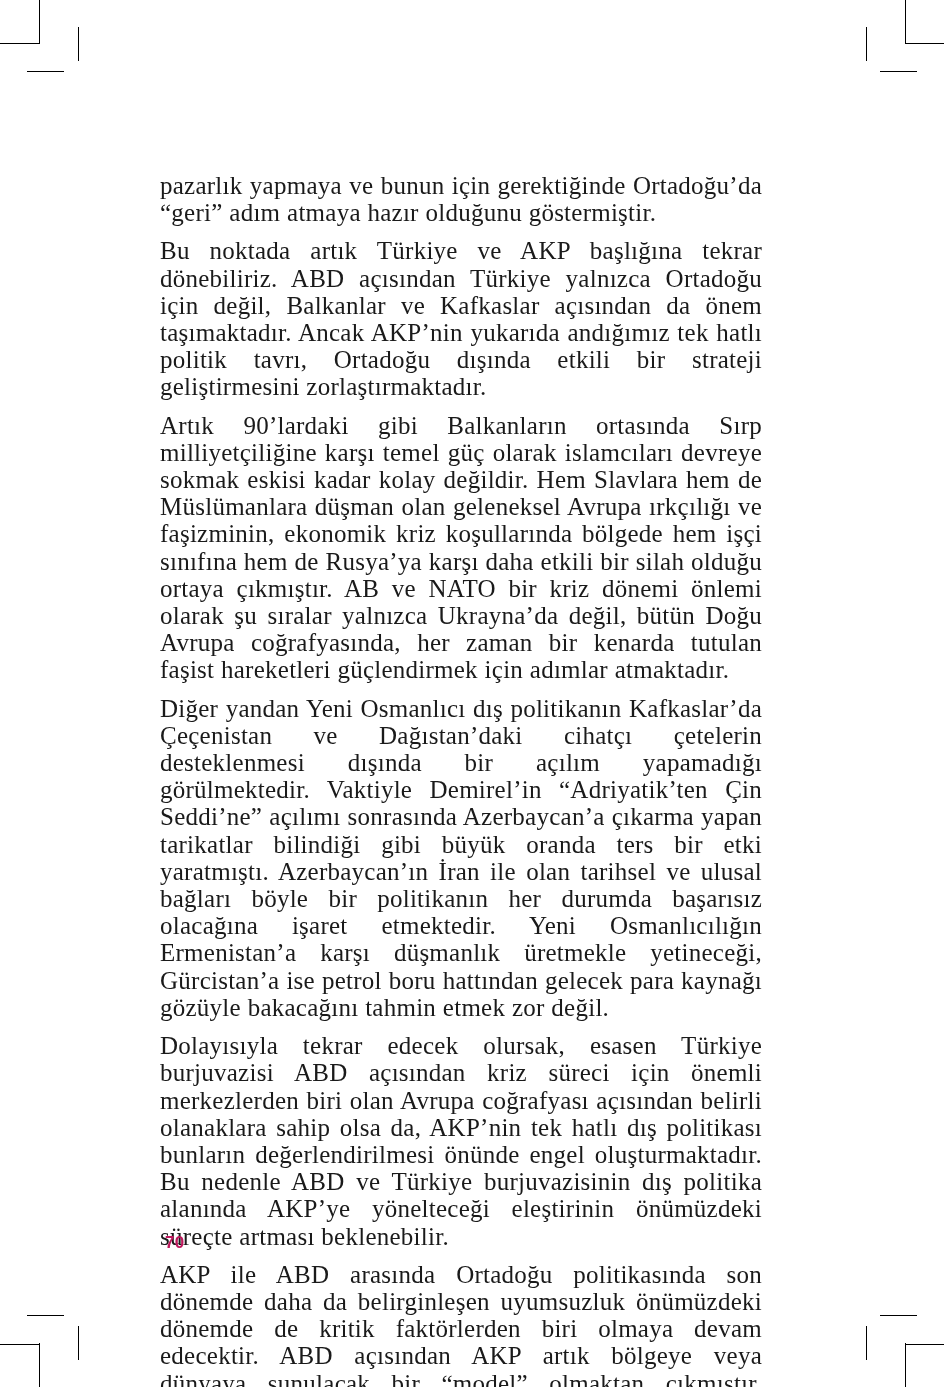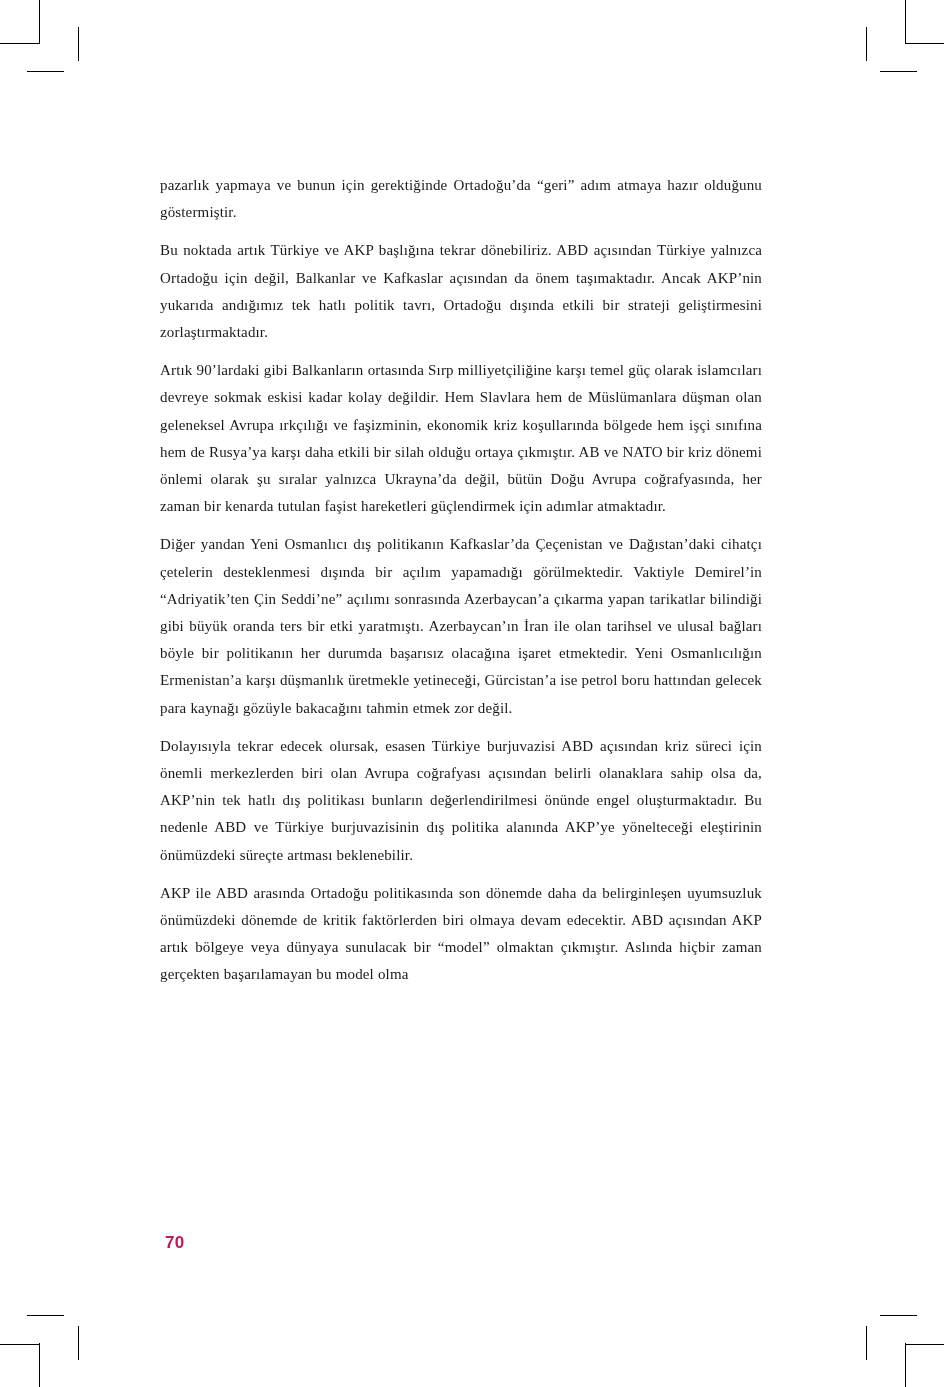--- a/index.html
+++ b/index.html
@@ -51,21 +51,21 @@
   
   .text-block {
     position: absolute;
     left: 160px;
     top: 172px;
     width: 602px;
   }
 
   .para {
     margin: 0 0 11px 0;
-    font-size: 15px;
+    font-size: 25px;
     line-height: 27.2px;
     text-align: justify;
     text-justify: inter-word;
     hyphens: manual;
     -webkit-hyphens: manual;
     letter-spacing: 0.01em;
     word-spacing: 0.01em;
   }
   .para:last-child { margin-bottom: 16px; }
 

